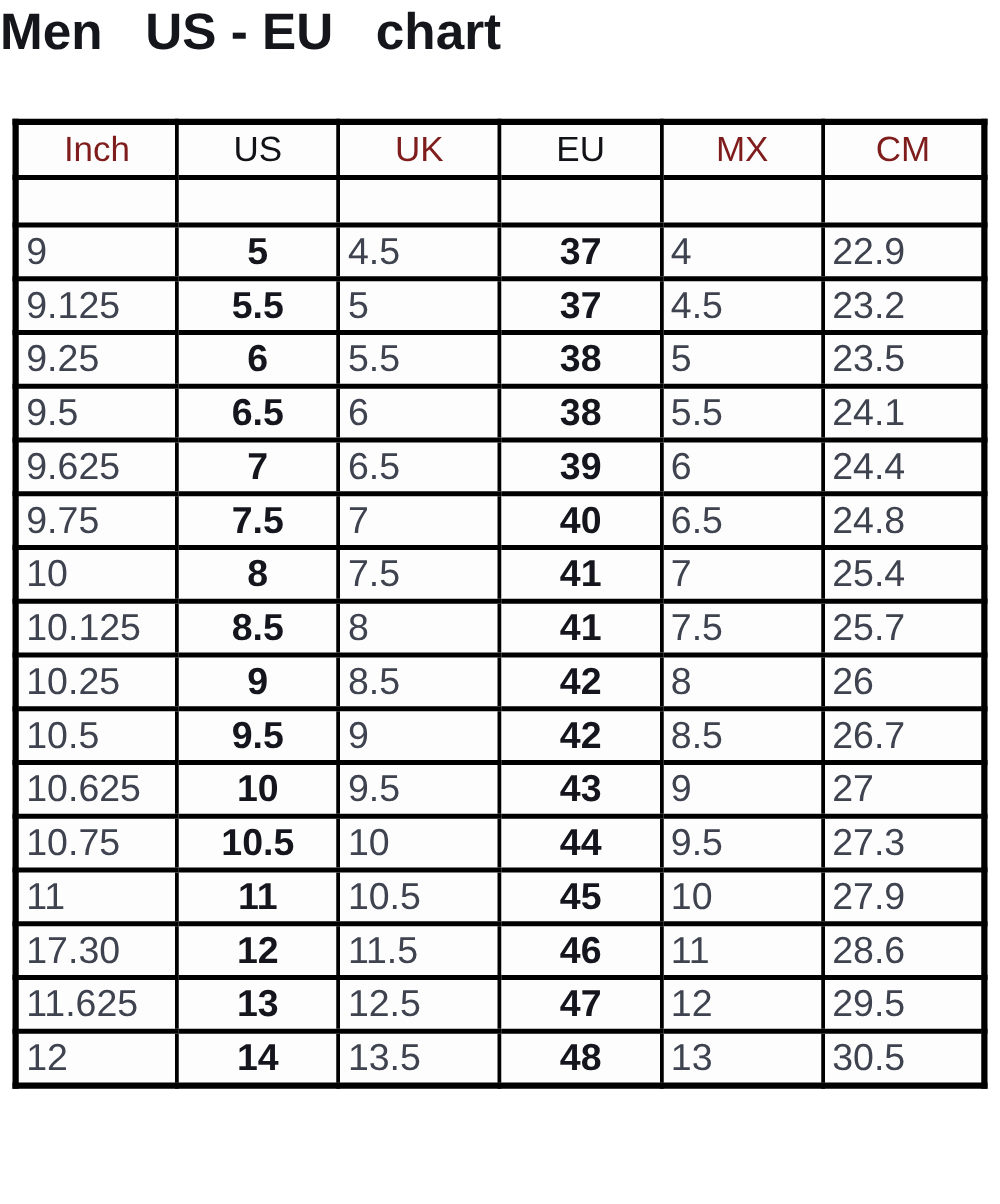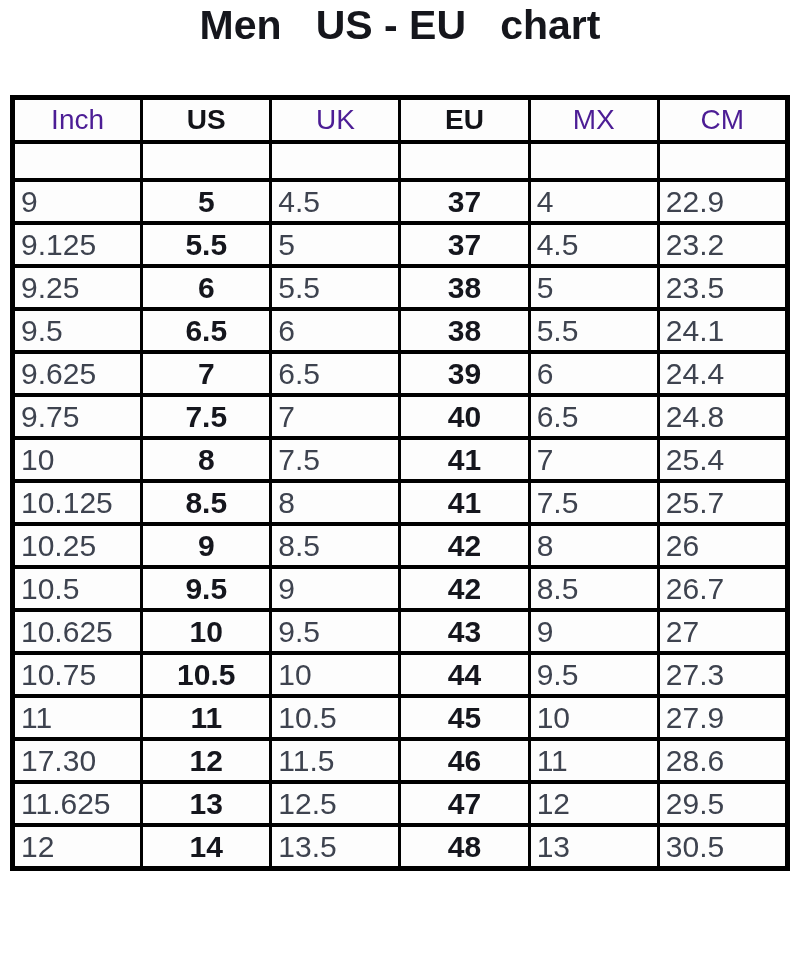--- a/index.html
+++ b/index.html
@@ -12,21 +12,20 @@
     width: 800px;
     height: 963px;
     background: #ffffff;
     overflow: hidden;
     position: relative;
   }
   .title {
     margin: 0;
     padding-top: 2px;
     height: 48px;
-    text-align: center;
     font-size: 41px;
     line-height: 46px;
     font-weight: bold;
     color: #15161c;
     white-space: pre;
     letter-spacing: 0px;
   }
   .size-table {
     margin: 45px 10px 0 10px;
     width: 780px;
@@ -42,25 +41,25 @@
     padding: 0;
     overflow: hidden;
     white-space: nowrap;
     background: #fdfdfd;
     vertical-align: middle;
   }
   .size-table th {
     height: 40px;
     font-size: 28px;
     font-weight: normal;
-    color: #4c1d95;
+    color: #7f1d1d;
     text-align: center;
   }
   .size-table th.bold {
-    font-weight: bold;
+    font-weight: normal;
     color: #121318;
   }
   .size-table tr.spacer-row td {
     height: 34px;
   }
   .size-table td {
     height: 39px;
     font-size: 30px;
     color: #3e434f;
   }

